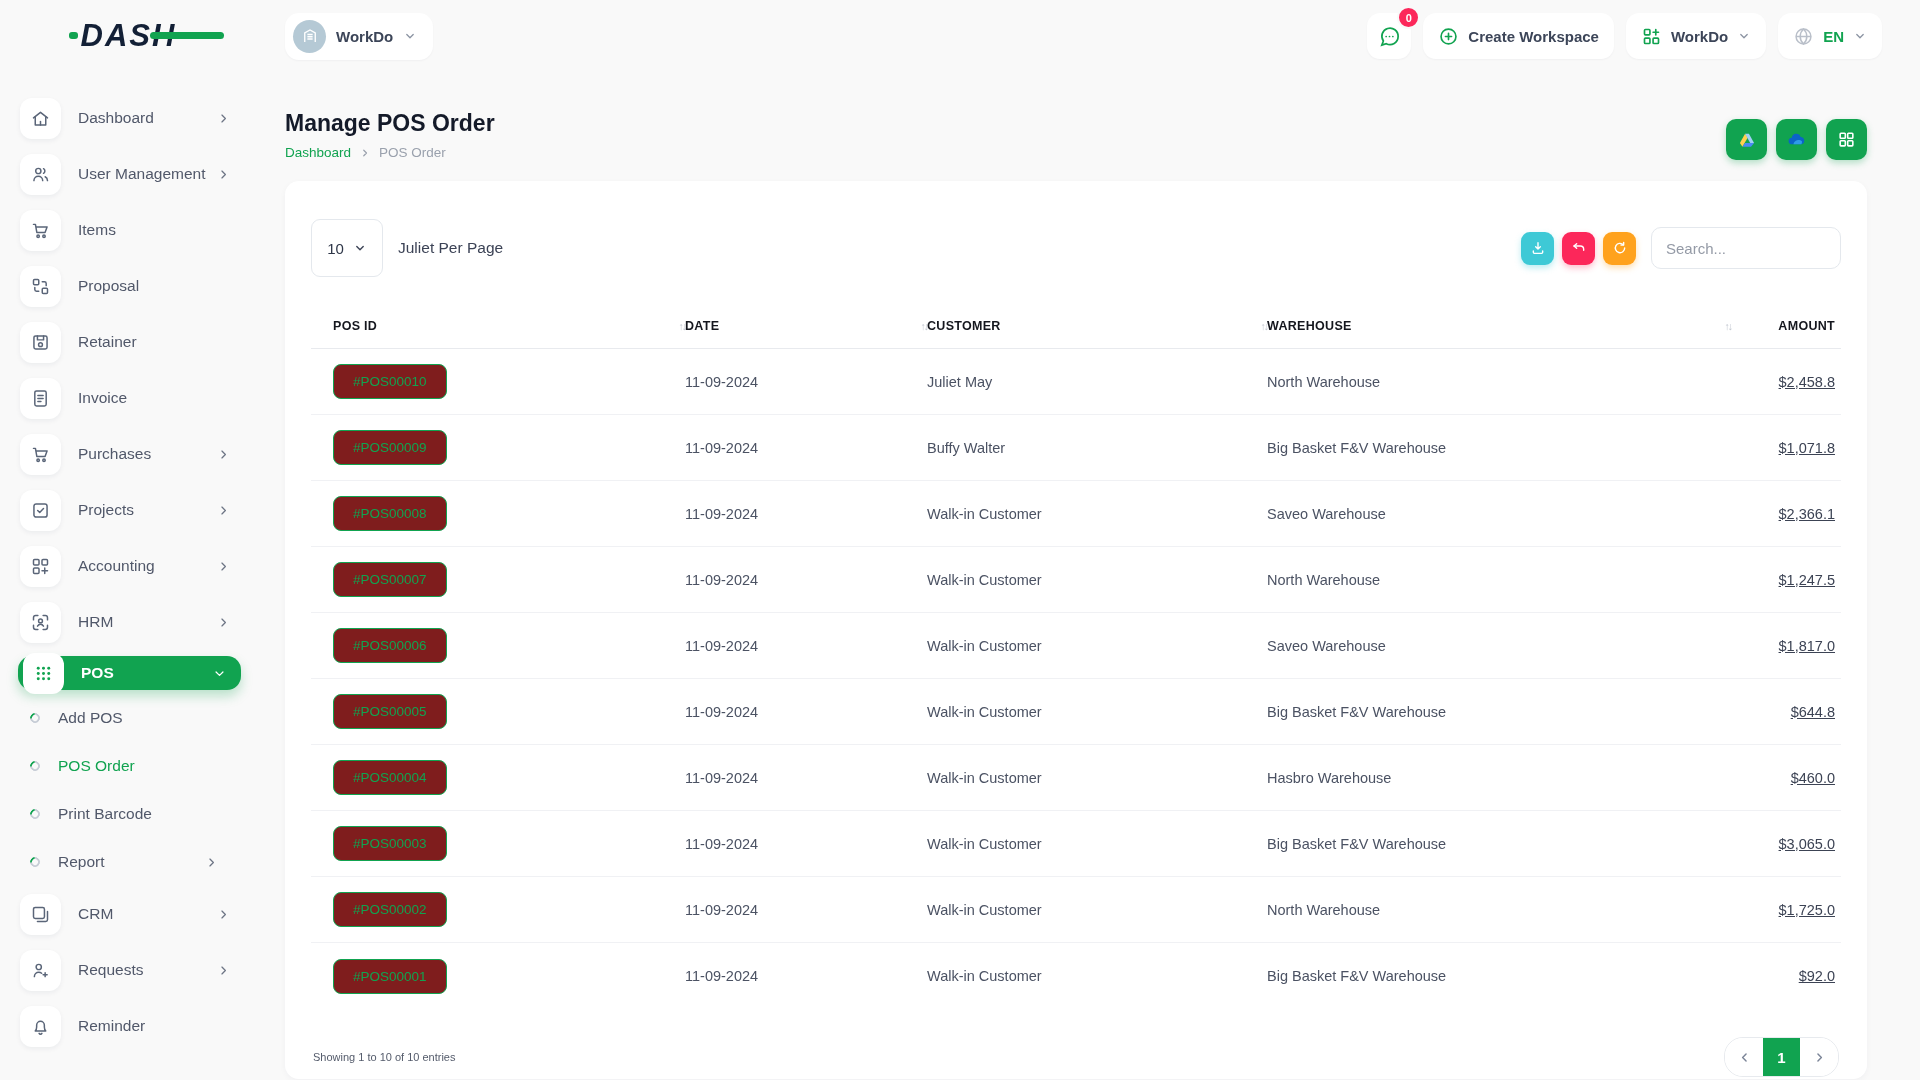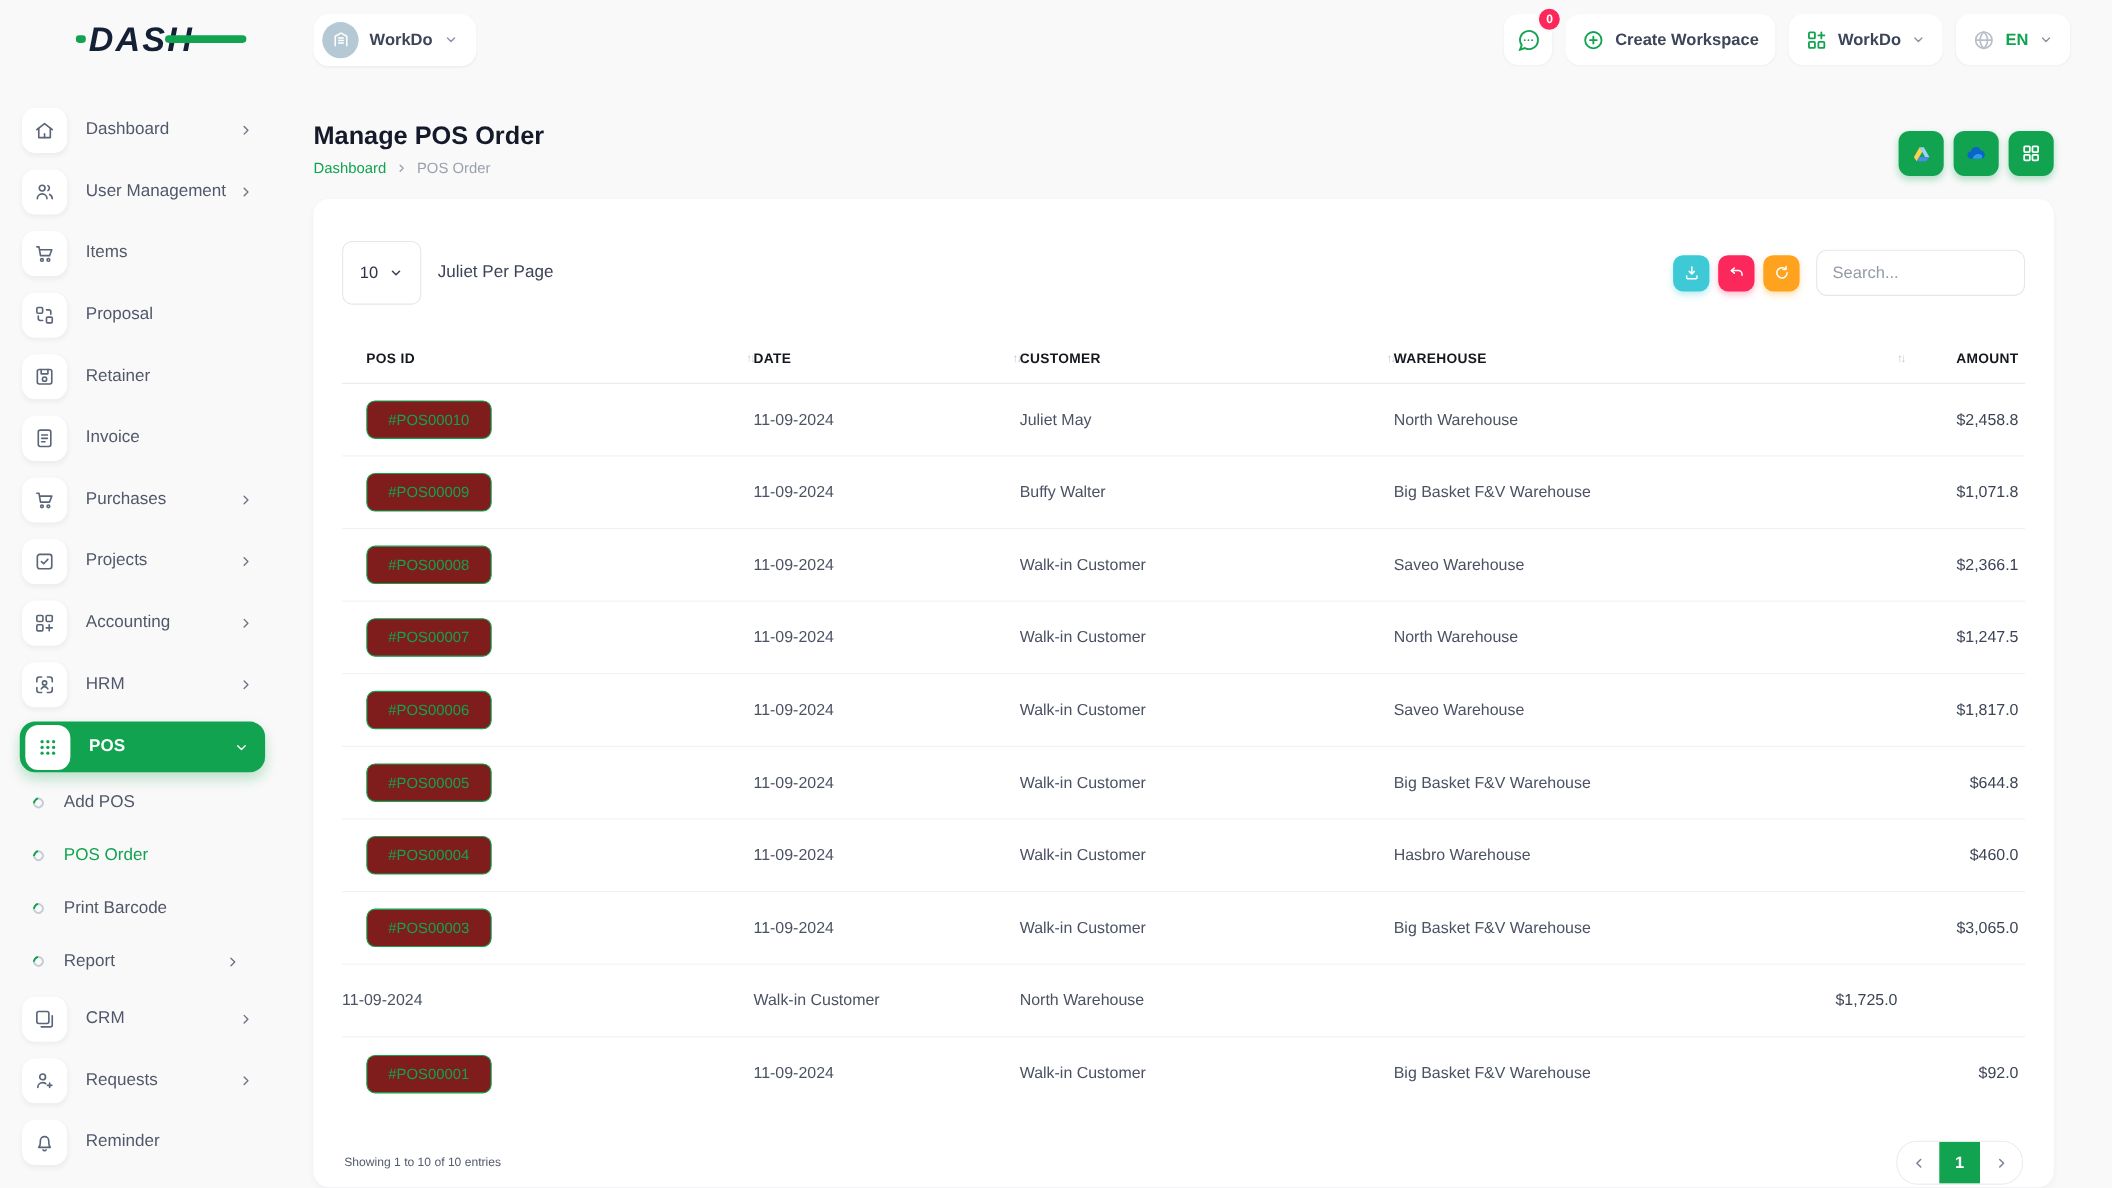--- a/index.html
+++ b/index.html
@@ -40,21 +40,21 @@
   
   .sidebar { position:absolute; top:72px; left:0; width:257px; height:1008px;
           padding:24px 16px 10px 18px; overflow:hidden; }
   .side-item { display:flex; align-items:center; height:44px; margin-bottom:12px;
           cursor:pointer; border-radius:14px; padding:0 10px 0 2px; }
   .side-item .icon-tile { width:41px; height:41px; background:#fff; border-radius:12px;
           box-shadow:0 2px 5px rgba(25,35,65,.06); display:flex; align-items:center;
           justify-content:center; color:#5a6578; flex:none; }
   .side-item .lbl { margin-left:17px; font-size:15.5px; color:#51586a; flex:1; }
   .side-item .chev { color:#6d7585; }
-  .side-item.active { background:#11a350; height:46px; padding:0 14px 0 5px;
+  .side-item.active { background:#11a350; height:34px; padding:0 14px 0 5px;
           box-shadow:0 6px 12px rgba(17,163,80,.28); margin-bottom:10px; }
   .side-item.active .icon-tile { color:#11a350; box-shadow:none; }
   .side-item.active .lbl { color:#fff; font-weight:700; }
   .side-item.active .chev { color:#fff; }
   .side-sub { display:flex; align-items:center; height:36px; margin:0 0 12px 12px;
           cursor:pointer; padding-right:22px; }
   .side-sub .ring { width:10px; height:10px; border-radius:50%; flex:none;
           border:2.5px solid #c7cdd6; border-left-color:#11a350;
           transform:rotate(40deg); }
   .side-sub .lbl { margin-left:18px; font-size:15.5px; color:#51586a; flex:1; }
@@ -103,21 +103,21 @@
   .t-head { height:46px; border-bottom:1px solid #e8eaee; }
   .th { display:flex; align-items:center; justify-content:space-between;
           font-size:12.5px; font-weight:800; color:#15171e; letter-spacing:.3px;
           cursor:pointer; }
   .th:first-child { padding-left:22px; }
   .th.amount { justify-content:flex-end; padding-right:6px; }
   .sort { color:#c3c8d1; font-size:10.5px; letter-spacing:-2px; }
   .t-row { height:66px; border-bottom:1px solid #f0f1f4; }
   .t-row:last-child { border-bottom:none; }
   .td { font-size:14.5px; color:#4b5263; }
-  .td.amount { text-align:right; padding-right:6px; color:#3c4354; }
+  .td.amount { text-align:right; padding-right:6px; color:#3c4354;text-decoration:underline; }
   .pos-badge { display:inline-block; margin-left:22px; padding:9px 19px;
           border:1px solid #11a350; border-radius:8px; color:#11a350;
           font-size:13.5px; cursor:pointer; background:#7f1d1d; }
 
   
   .card-foot { display:flex; justify-content:space-between; align-items:center;
           margin-top:28px; padding:0 2px; }
   .showing { font-size:11px; color:#545b6b; }
   .pager { display:flex; border:1px solid #e7eaee; border-radius:19px; overflow:hidden;
           background:#fff; }
@@ -552,20 +552,21 @@
             <div class="td amount">$460.0</div>
           </div>
           <div class="t-row">
             <div class="td"><button class="pos-badge">#POS00003</button></div>
             <div class="td">11-09-2024</div>
             <div class="td">Walk-in Customer</div>
             <div class="td">Big Basket F&amp;V Warehouse</div>
             <div class="td amount">$3,065.0</div>
           </div>
           <div class="t-row">
+            <div class="td"><button class="pos-badge">#POS00002</button></div>
             <div class="td">11-09-2024</div>
             <div class="td">Walk-in Customer</div>
             <div class="td">North Warehouse</div>
             <div class="td amount">$1,725.0</div>
           </div>
           <div class="t-row">
             <div class="td"><button class="pos-badge">#POS00001</button></div>
             <div class="td">11-09-2024</div>
             <div class="td">Walk-in Customer</div>
             <div class="td">Big Basket F&amp;V Warehouse</div>

